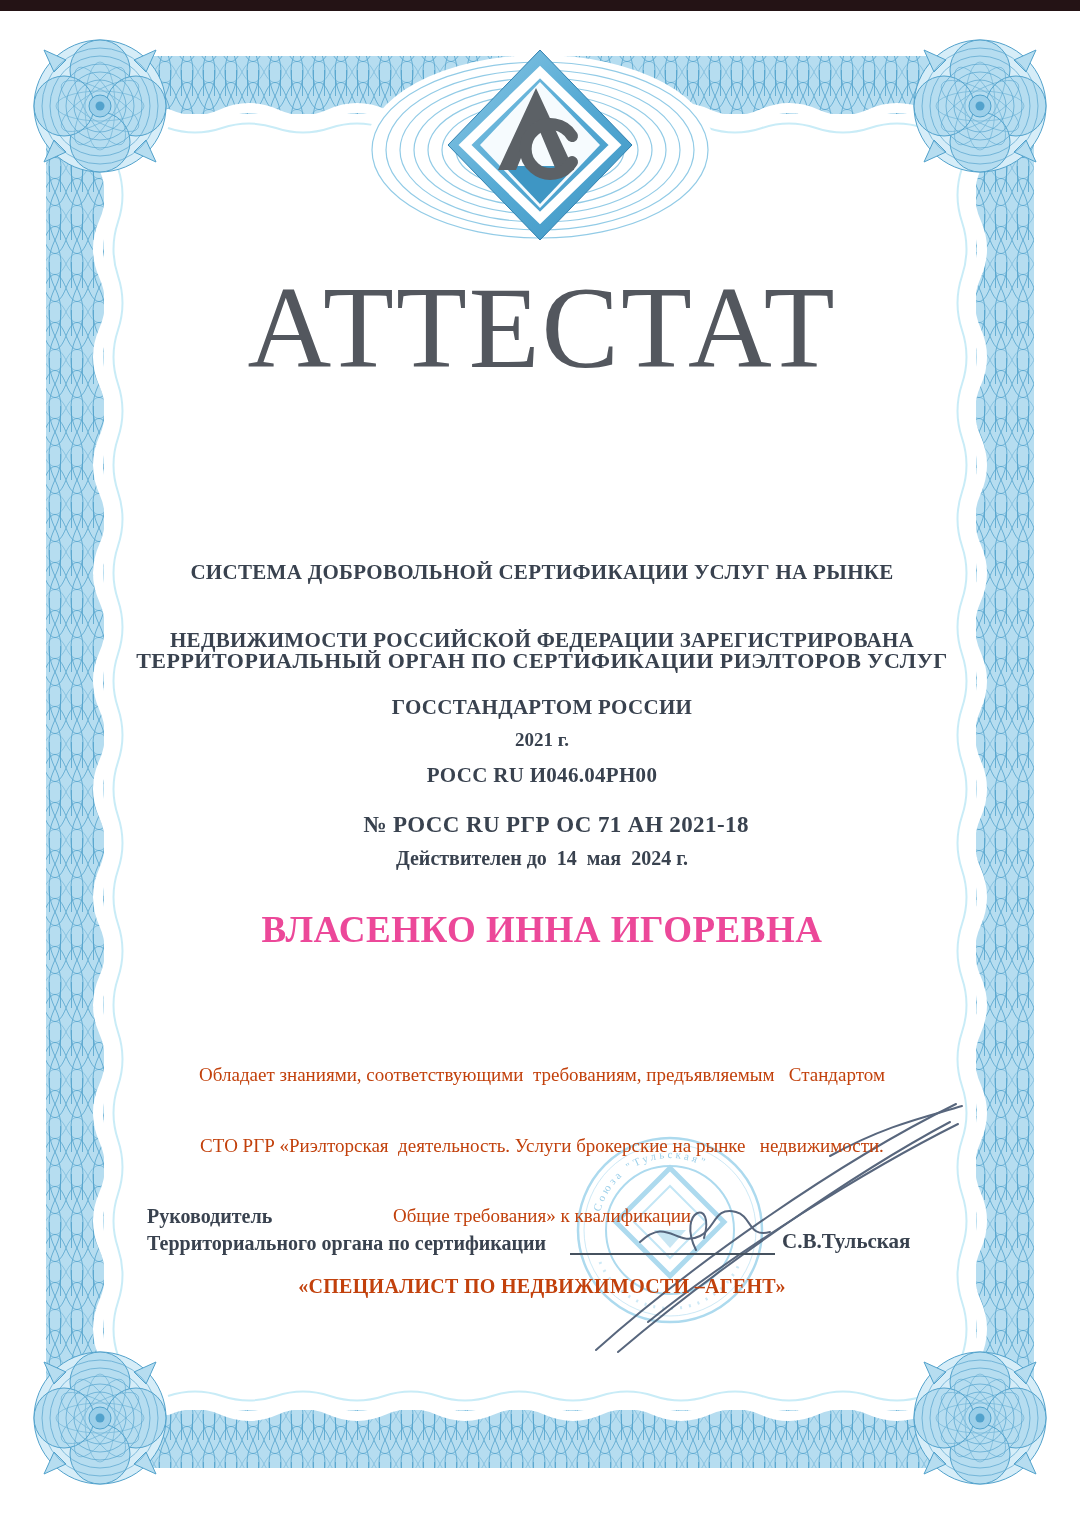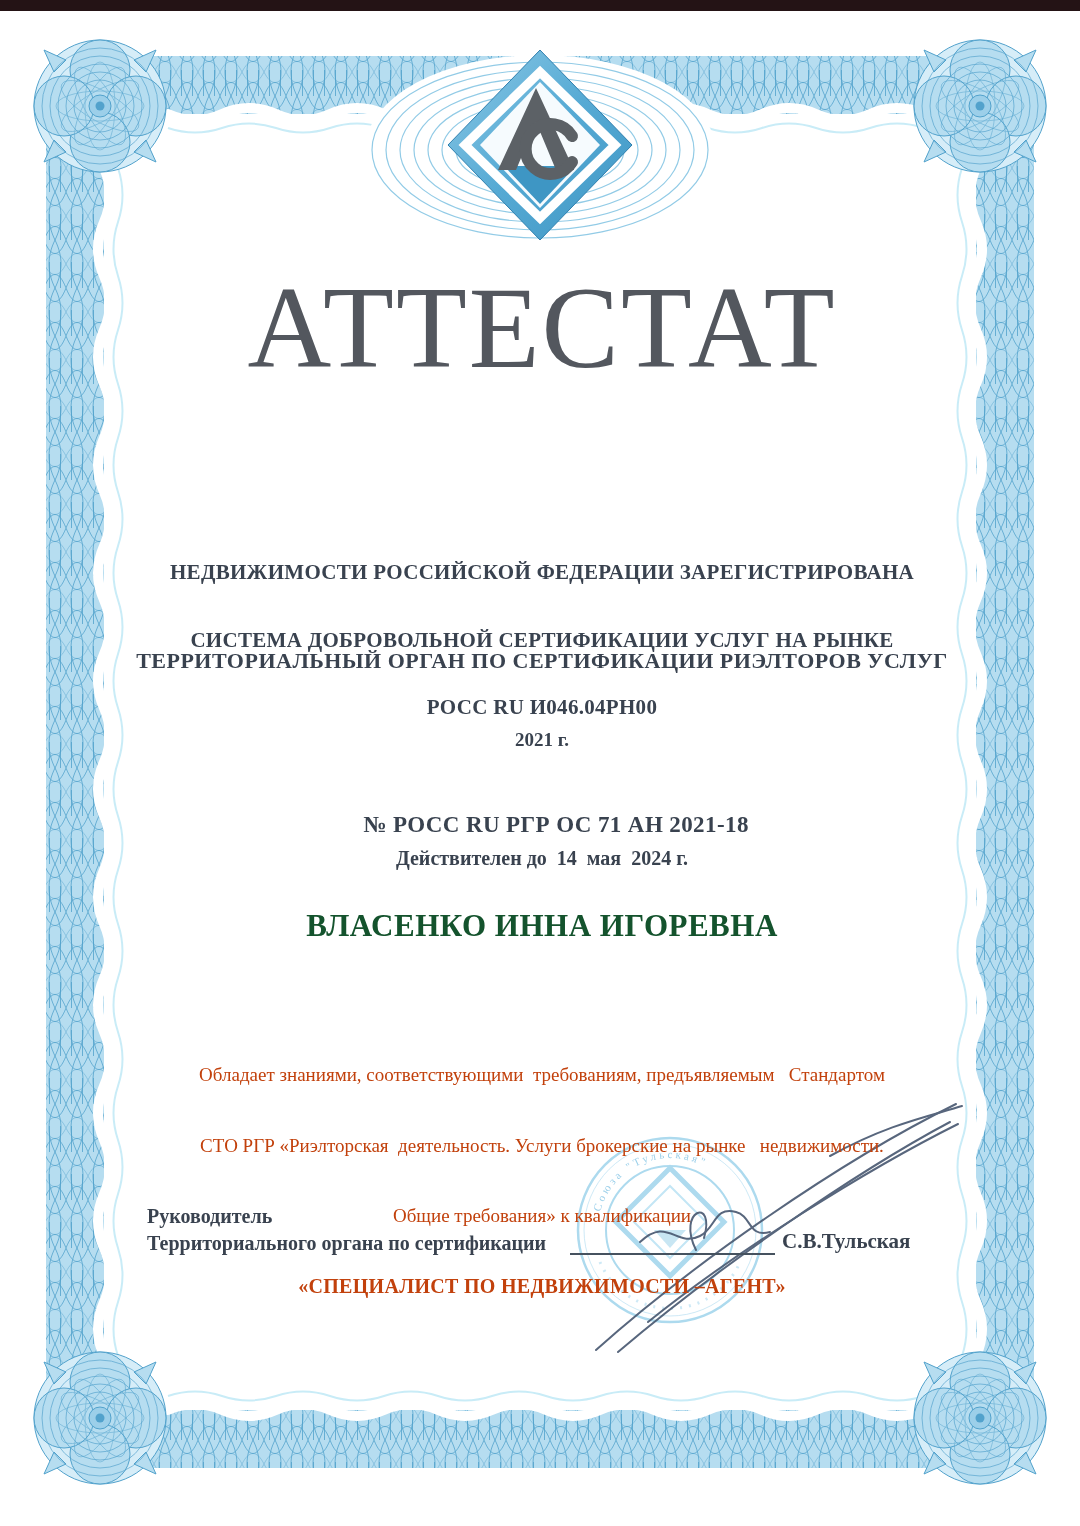--- a/index.html
+++ b/index.html
@@ -10,21 +10,21 @@
   .scan-strip{position:absolute;left:0;top:0;width:1080px;height:11px;background:#241315;}
   .orn{position:absolute;left:0;top:0;width:1080px;height:1526px;}
   .txt{position:absolute;left:4px;right:0;text-align:center;color:#39424f;white-space:pre;}
   .doc-title{top:262px;font-size:116px;font-weight:400;color:#53575e;letter-spacing:2px;}
   .reg{top:516px;font-size:21px;font-weight:700;line-height:22.5px;letter-spacing:.3px;}
   .authority-line{top:648px;font-size:22px;font-weight:700;letter-spacing:.5px;}
   .union-line{top:702px;font-size:20px;font-weight:400;letter-spacing:.5px;color:#414b59;}
   .year-line{top:729px;font-size:19px;font-weight:700;}
   .num-line{top:812px;font-size:23px;font-weight:700;letter-spacing:.4px;padding-left:28px;}
   .valid-line{top:847px;font-size:20px;font-weight:700;}
-  .holder-line{top:908px;font-size:31px;font-weight:700;letter-spacing:.5px;color:#14532d;}
+  .holder-line{top:908px;font-size:37px;font-weight:700;letter-spacing:.5px;color:#ec4899;}
   .qual{top:1016px;font-size:19px;font-weight:400;line-height:23.5px;color:#c2410c;}
   .qual .b{font-weight:700;font-size:20px;letter-spacing:.3px;}
   .sig-label{position:absolute;left:147px;text-align:right;color:#39424f;font-weight:700;font-size:20px;white-space:pre;}
   .sig-label.l1{top:1205px;}
   .sig-label.l2{top:1232px;}
   .sig-underline{position:absolute;left:570px;top:1236px;width:205px;height:17px;border-bottom:2px solid #46525f;}
   .signer-name{position:absolute;left:782px;top:1229px;font-size:21px;font-weight:700;color:#39424f;white-space:pre;}
 </style>
 </head>
 <body>
@@ -153,22 +153,23 @@
       <path d="M648 1322 C735 1252 866 1170 958 1124"></path>
       <path d="M640 1242 C668 1216 676 1248 700 1236 C716 1228 714 1206 736 1212 C752 1216 748 1238 770 1232"></path>
       <path d="M696 1250 C676 1210 716 1196 704 1238"></path>
       <path d="M830 1156 C888 1124 930 1116 962 1106"></path>
     </g>
   </svg>
 
   <div class="txt doc-title">АТТЕСТАТ</div>
 
   <div class="txt reg">
+    <div>СИСТЕМА ДОБРОВОЛЬНОЙ СЕРТИФИКАЦИИ УСЛУГ НА РЫНКЕ</div>
     <div>НЕДВИЖИМОСТИ РОССИЙСКОЙ ФЕДЕРАЦИИ ЗАРЕГИСТРИРОВАНА</div>
-    <div>СИСТЕМА ДОБРОВОЛЬНОЙ СЕРТИФИКАЦИИ УСЛУГ НА РЫНКЕ</div>
+    <div>ГОССТАНДАРТОМ РОССИИ</div>
     <div>РОСС RU И046.04РН00</div>
   </div>
 
   <div class="txt authority-line">ТЕРРИТОРИАЛЬНЫЙ ОРГАН ПО СЕРТИФИКАЦИИ РИЭЛТОРОВ УСЛУГ</div>
   <div class="txt year-line">2021 г.</div>
 
   <div class="txt num-line">№ РОСС RU РГР ОС 71 АН 2021-18</div>
   <div class="txt valid-line">Действителен до  14  мая  2024 г.</div>
   <div class="txt holder-line">ВЛАСЕНКО ИННА ИГОРЕВНА</div>
 

